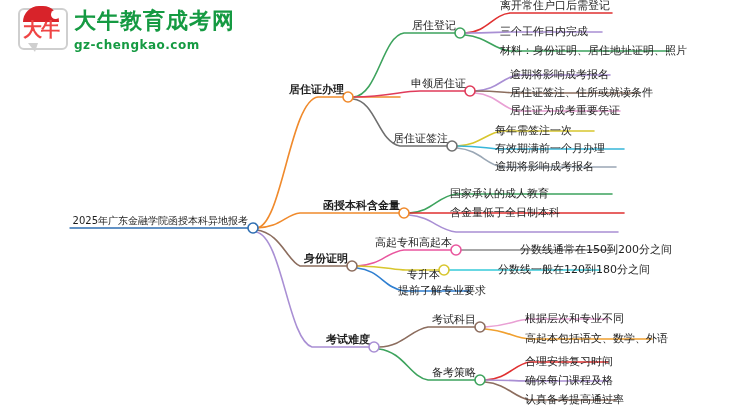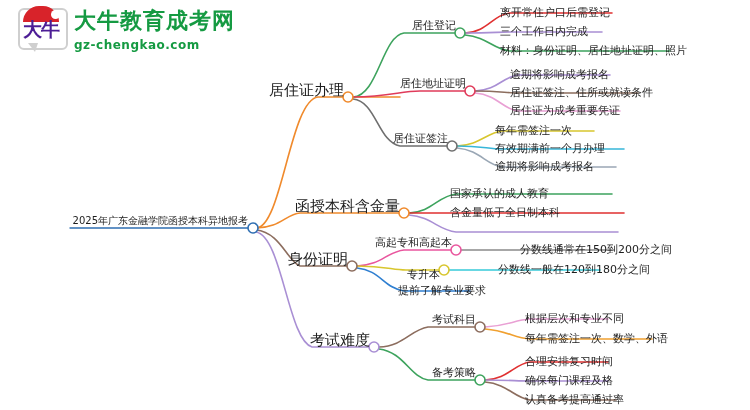--- a/index.html
+++ b/index.html
@@ -22,21 +22,21 @@
   .logo-arc{
     position:absolute;left:5px;top:-2px;width:36px;height:16px;
     background:#d8232a;border-radius:18px 18px 0 0;
   }
   .logo-dot{
     position:absolute;right:6px;top:2px;width:9px;height:9px;border-radius:50%;
     background:#ffffff;
   }
   .logo-cn{
     position:absolute;left:0;top:6px;width:46px;text-align:center;
-    font-size:19px;font-weight:bold;color:#4c1d95;letter-spacing:-1px;
+    font-size:19px;font-weight:bold;color:#ef4444;letter-spacing:-1px;
     line-height:30px;
   }
   .logo-tail{
     position:absolute;left:10px;top:35px;width:0;height:0;
     border-left:7px solid transparent;border-right:3px solid transparent;
     border-top:9px solid #cfcfcf;
   }
   .logo-text{display:flex;flex-direction:column;line-height:1;}
   .logo-title{font-size:22px;font-weight:bold;color:#159a42;letter-spacing:1px;}
   .logo-sub{font-size:12px;font-weight:bold;color:#159a42;margin-top:7px;letter-spacing:.5px;}
@@ -44,21 +44,21 @@
   
   .node{
     position:absolute;
     font-size:11px;
     color:#1d1d1d;
     white-space:nowrap;
     line-height:14px;
     transform:translateY(-50%);
   }
   .node.root{font-size:10px;}
-  .node.l1{font-size:15px;}
+  .node.l1{font-size:11px;font-weight:bold;}
   .node.l2{font-size:11px;}
   .node.l3{font-size:11px;}
   .node.anchor-right{transform:translate(-100%,-50%);}
   svg.map{position:absolute;left:0;top:0;width:750px;height:410px;}
   .circle-node{fill:#ffffff;stroke-width:1.6;}
 </style>
 </head>
 <body>
 
 <div id="root">
@@ -146,25 +146,25 @@
       <circle class="circle-node" cx="480" cy="327" r="5" stroke="#8c6d5e"></circle>
       <circle class="circle-node" cx="480" cy="380" r="5" stroke="#3da35d"></circle>
     </g>
   </svg>
 
   <div class="node root anchor-right" style="left:248px;top:221px;">2025年广东金融学院函授本科异地报考</div>
 
   <div class="node l1 anchor-right" style="left:344px;top:90px;">居住证办理</div>
 
   <div class="node l2 anchor-right" style="left:456px;top:26px;">居住登记</div>
-  <div class="node l3" style="left:500px;top:13px;">离开常住户口后需登记</div>
+  <div class="node l3" style="left:500px;top:6px;">离开常住户口后需登记</div>
   <div class="node l3" style="left:500px;top:32px;">三个工作日内完成</div>
   <div class="node l3" style="left:500px;top:51px;">材料：身份证明、居住地址证明、照片</div>
 
-  <div class="node l2 anchor-right" style="left:466px;top:84px;">居住地址证明</div>
+  <div class="node l2 anchor-right" style="left:466px;top:84px;">申领居住证</div>
   <div class="node l3" style="left:510px;top:75px;">逾期将影响成考报名</div>
   <div class="node l3" style="left:510px;top:93px;">居住证签注、住所或就读条件</div>
   <div class="node l3" style="left:510px;top:111px;">居住证为成考重要凭证</div>
 
   <div class="node l2 anchor-right" style="left:448px;top:139px;">居住证签注</div>
   <div class="node l3" style="left:495px;top:131px;">每年需签注一次</div>
   <div class="node l3" style="left:495px;top:149px;">有效期满前一个月办理</div>
   <div class="node l3" style="left:495px;top:167px;">逾期将影响成考报名</div>
 
   <div class="node l1 anchor-right" style="left:400px;top:206px;">函授本科含金量</div>
@@ -178,20 +178,20 @@
 
   <div class="node l2 anchor-right" style="left:440px;top:263px;margin-top:12px;">专升本</div>
   <div class="node l3" style="left:498px;top:270px;">分数线一般在120到180分之间</div>
 
   <div class="node l3" style="left:398px;top:291px;">提前了解专业要求</div>
 
   <div class="node l1 anchor-right" style="left:370px;top:340px;">考试难度</div>
 
   <div class="node l2 anchor-right" style="left:476px;top:320px;">考试科目</div>
   <div class="node l3" style="left:525px;top:319px;">根据层次和专业不同</div>
-  <div class="node l3" style="left:525px;top:339px;">每年需签注一次、数学、外语</div>
+  <div class="node l3" style="left:525px;top:339px;">高起本包括语文、数学、外语</div>
 
   <div class="node l2 anchor-right" style="left:476px;top:373px;">备考策略</div>
   <div class="node l3" style="left:525px;top:381px;">确保每门课程及格</div>
   <div class="node l3" style="left:525px;top:362px;">合理安排复习时间</div>
   <div class="node l3" style="left:525px;top:400px;">认真备考提高通过率</div>
 
 </div>
 
 </body></html>

